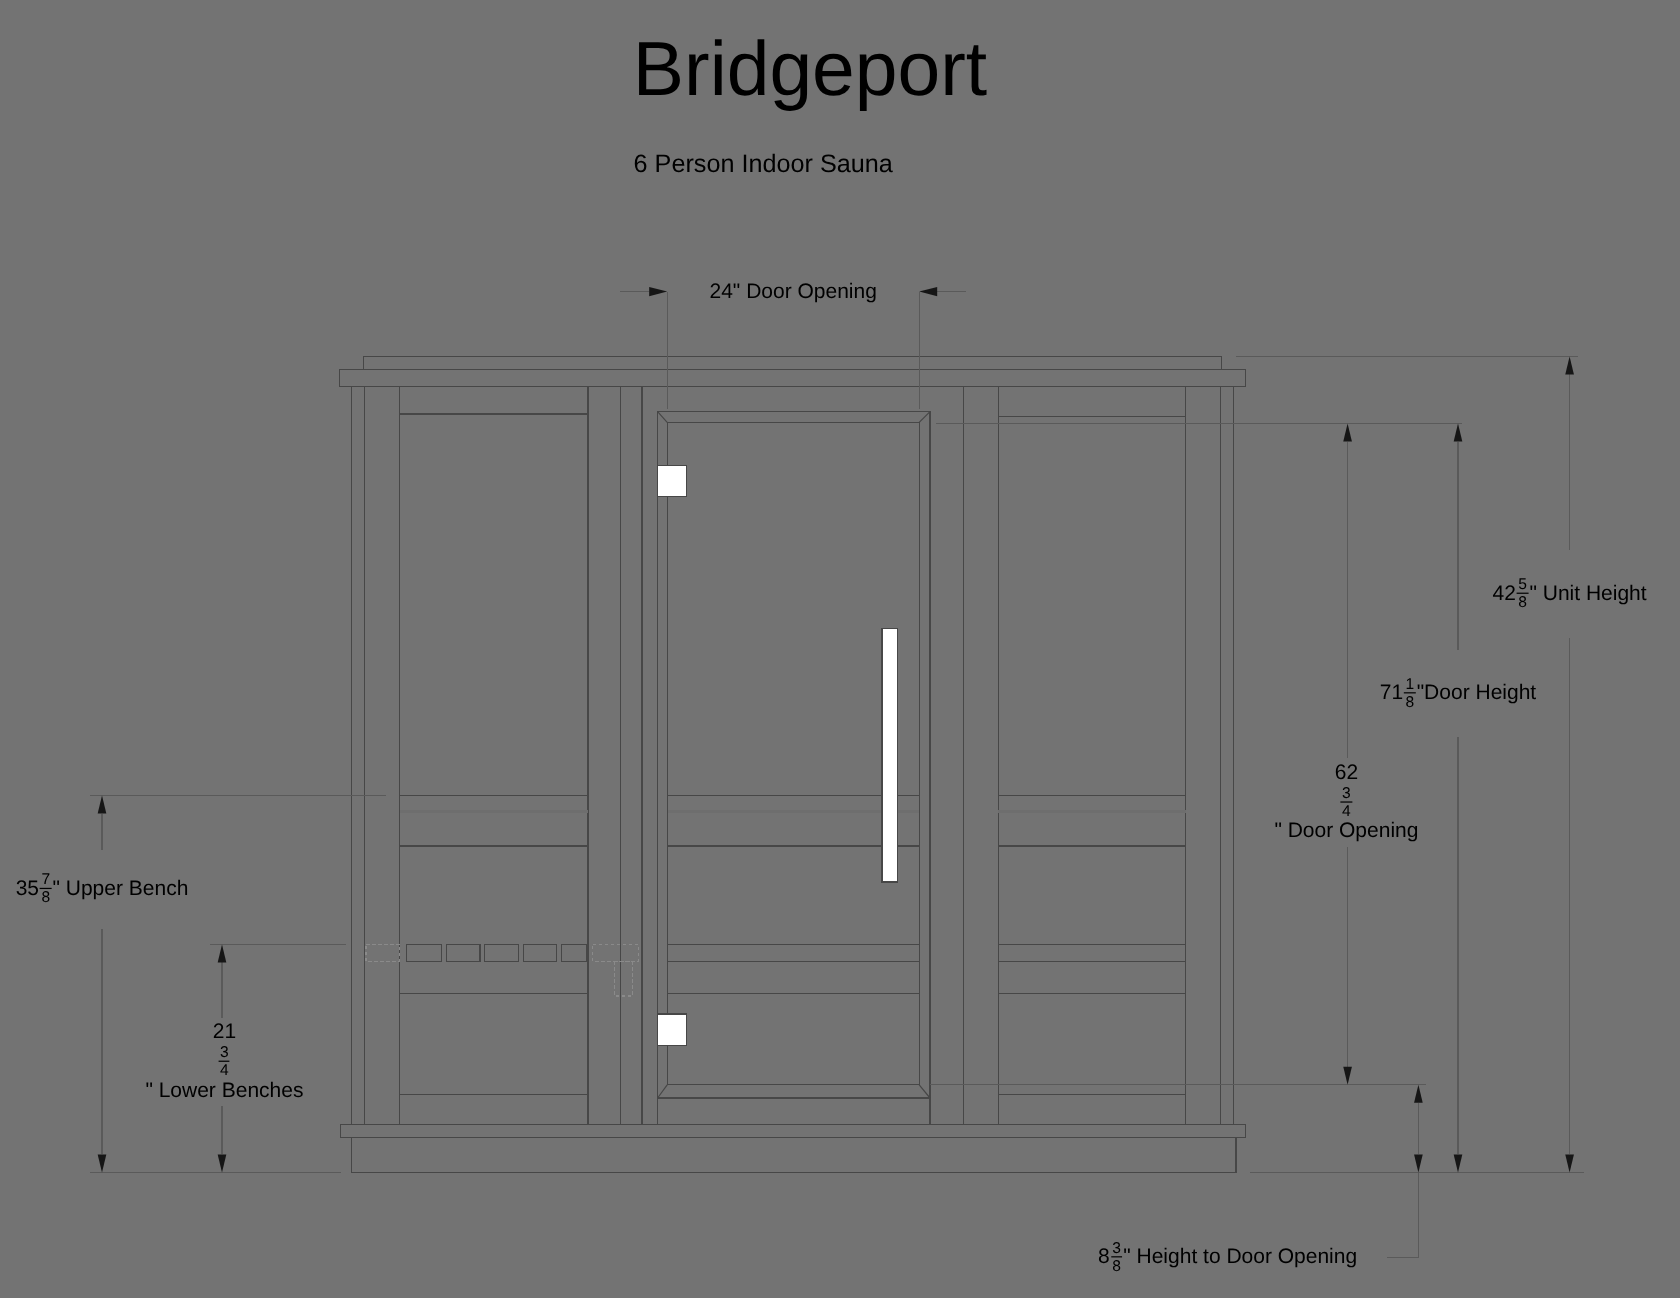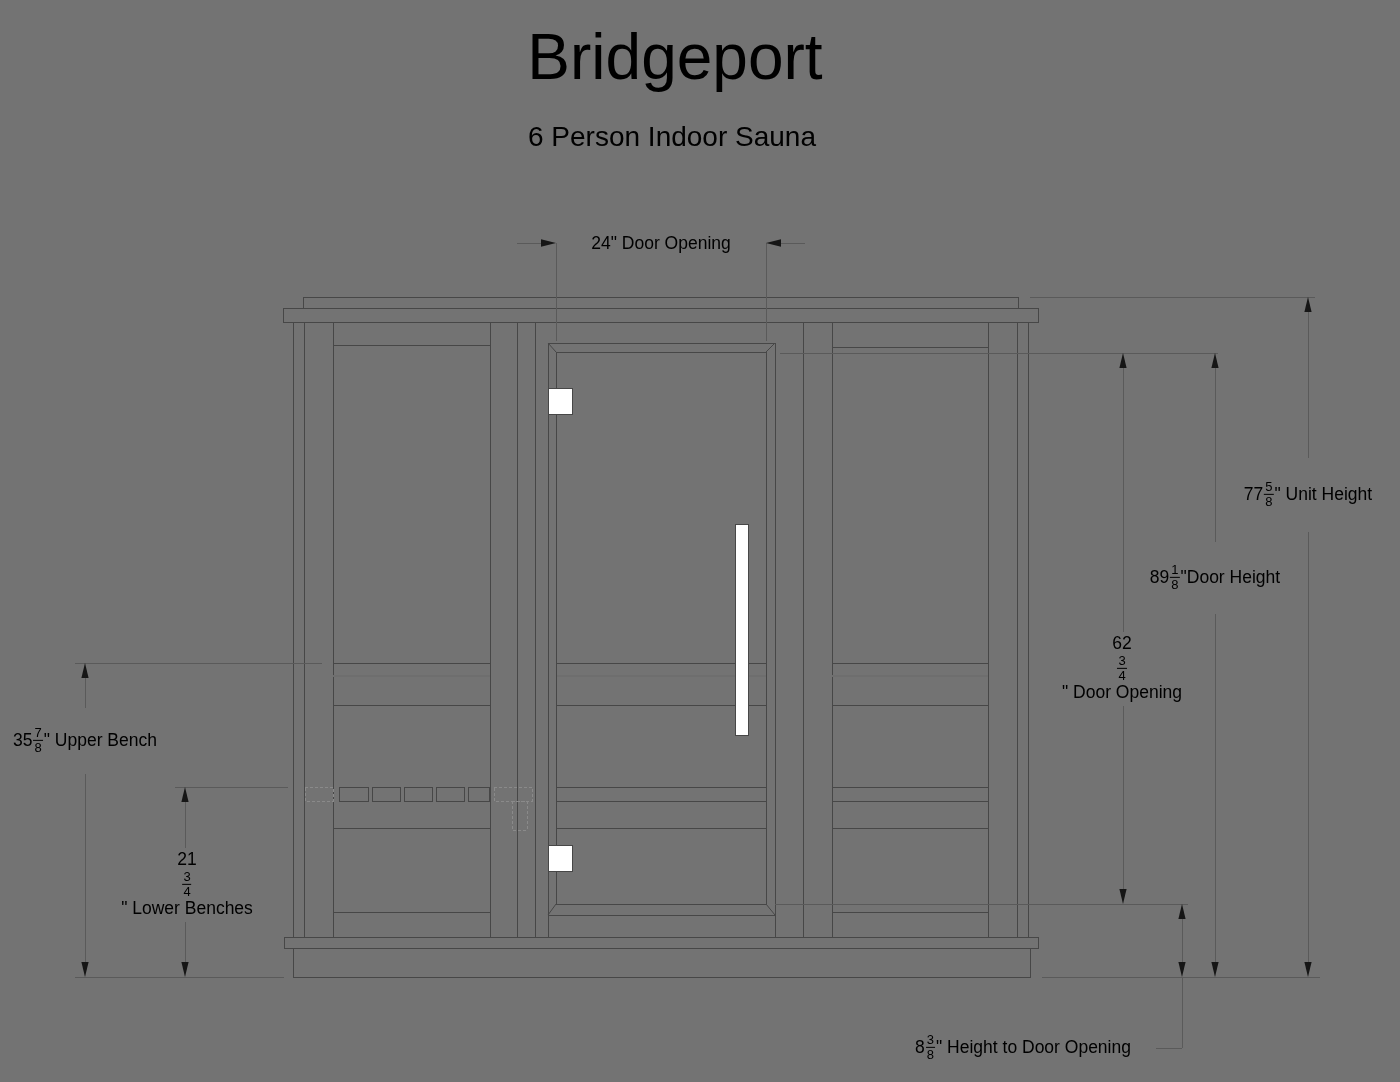--- a/index.html
+++ b/index.html
@@ -6,22 +6,22 @@
   .canvas{
     position:relative;width:1400px;height:1082px;background:#737373;overflow:hidden;
     font-family:Liberation Sans, sans-serif;color:#000;
   }
   .drawing{position:absolute;left:0;top:0;}
   .page-title{
     position:absolute;left:675px;top:57px;transform:translate(-50%,-50%);
     font-size:64px;letter-spacing:0px;white-space:nowrap;
   }
   .page-subtitle{
-    position:absolute;left:672px;top:137px;transform:translate(-50%,-50%);
-    font-size:28px;white-space:nowrap;
+    position:absolute;left:636px;top:137px;transform:translate(-50%,-50%);
+    font-size:21px;white-space:nowrap;
   }
   .dim-label{
     position:absolute;transform:translate(-50%,-50%);
     font-size:17.5px;white-space:nowrap;display:flex;align-items:center;
     background:transparent;
   }
   .frac{
     display:inline-flex;flex-direction:column;align-items:center;
     font-size:13px;line-height:1.05;margin:0 1px;
   }
@@ -154,30 +154,30 @@
   </svg>
 
   <div class="page-title">Bridgeport</div>
   <div class="page-subtitle">6 Person Indoor Sauna</div>
 
   <div class="dim-label" style="left:661px;top:243px;">
     <span>24" Door Opening</span>
   </div>
 
   <div class="dim-label" style="left:1308px;top:494px;">
-    <span>77</span>
+    <span>42</span>
       <span class="frac">
         <span class="num">5</span>
         <span class="den">8</span>
       </span>
       <span>" Unit Height</span>
   </div>
 
   <div class="dim-label" style="left:1215px;top:577px;">
-    <span>89</span>
+    <span>71</span>
       <span class="frac">
         <span class="num">1</span>
         <span class="den">8</span>
       </span>
       <span>"Door Height</span>
   </div>
 
   <div class="dim-label" style="left:1122px;top:668px;flex-direction:column;">
     <span>62</span>
       <span class="frac">

